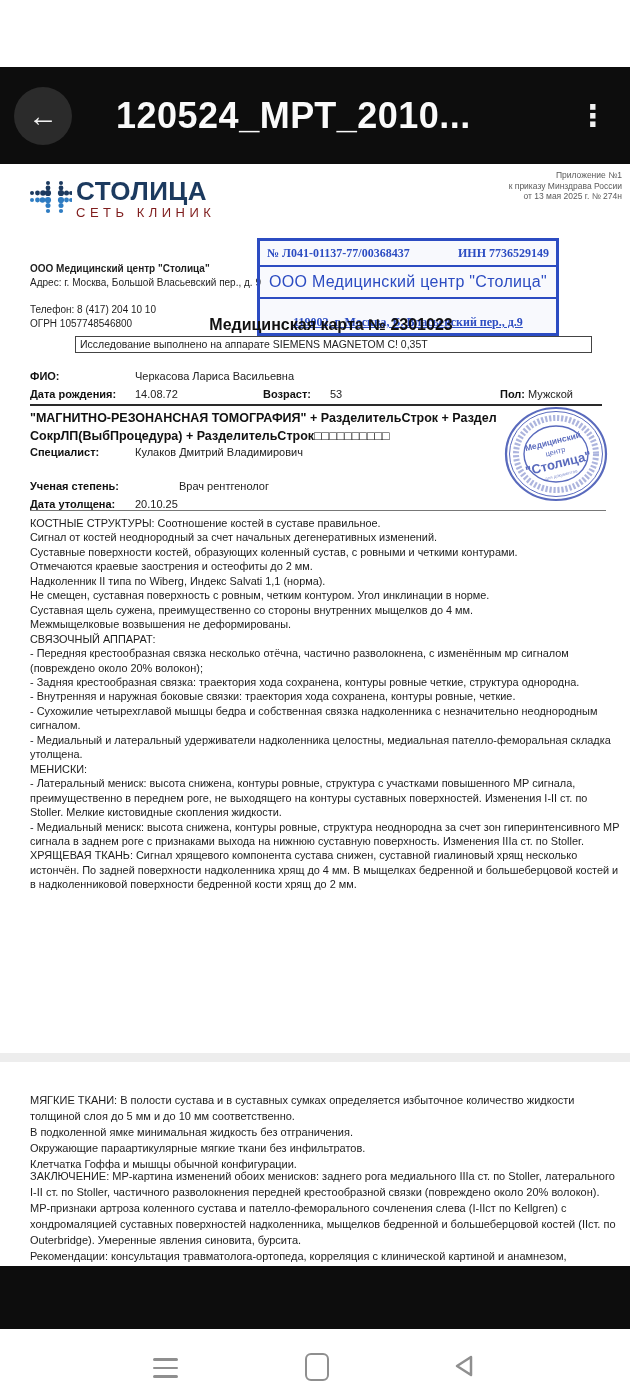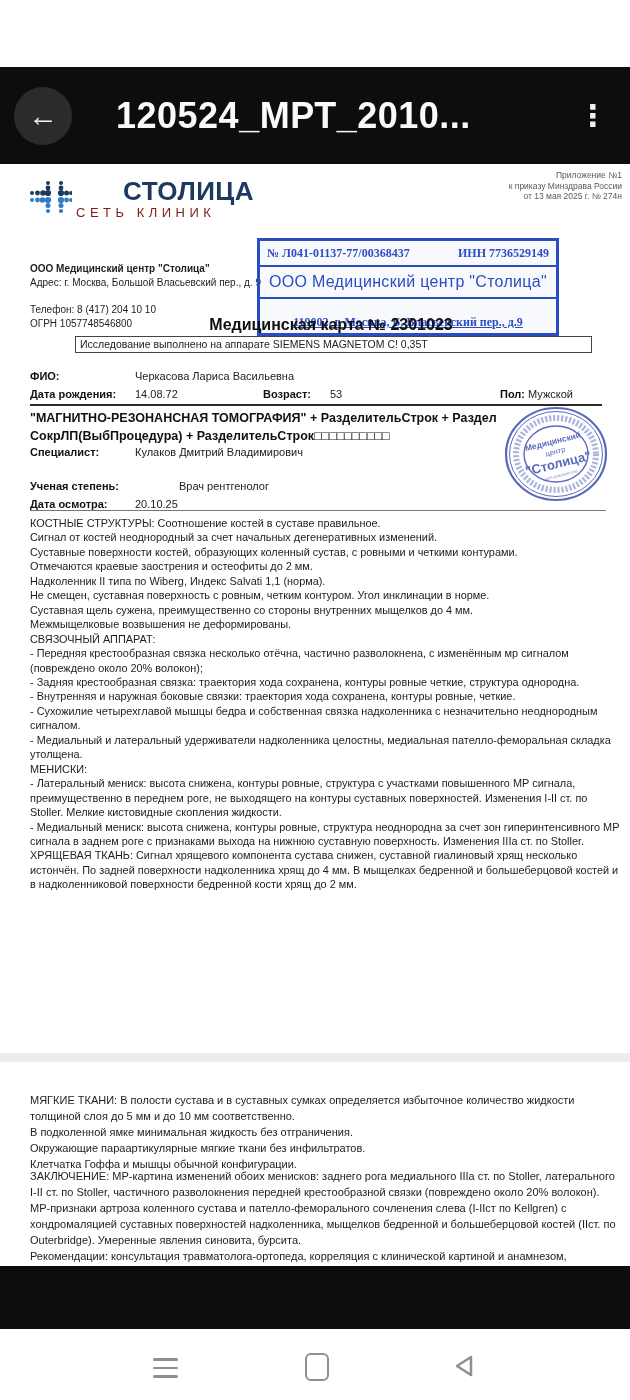--- a/index.html
+++ b/index.html
@@ -11,21 +11,21 @@
            display:flex;align-items:center;box-sizing:border-box;padding:0 22px 0 14px;}
   .back-btn{width:58px;height:58px;border-radius:50%;background:#2b2b2b;color:#f2f2f2;
             display:flex;align-items:center;justify-content:center;font-size:30px;flex:0 0 auto;}
   .app-title{flex:1;margin-left:44px;color:#fafafa;font-size:36px;font-weight:600;
              white-space:nowrap;overflow:hidden;letter-spacing:0.5px;}
   .overflow{color:#f2f2f2;font-size:30px;font-weight:700;flex:0 0 auto;line-height:1;}
   
   .doc{position:absolute;left:0;top:164px;width:630px;height:1102px;background:#ffffff;overflow:hidden;
        color:#1d1d1d;}
   .abs{position:absolute;}
-  .logo-text .l1{font-size:26px;font-weight:700;color:#1c3a5f;letter-spacing:0.5px;line-height:26px;margin-left:47px;}
+  .logo-text .l1{font-size:26px;font-weight:700;color:#1c3a5f;letter-spacing:0.5px;line-height:26px;}
   .logo-text .l2{font-size:13px;font-weight:500;color:#7f1d1d;letter-spacing:4.5px;line-height:16px;margin-top:1px;}
   .appendix{font-size:8.5px;color:#5a5a5a;text-align:right;line-height:10.5px;}
   .clinic{font-size:10px;line-height:13.5px;color:#1f1f1f;}
   .clinic .nm{font-weight:700;}
   .clinic .gap{height:14px;}
   .lic{box-sizing:border-box;width:302px;border:3px solid #2c4cc2;color:#2c4cc2;background:rgba(44,76,194,0.03);}
   .lic .r1{display:flex;justify-content:space-between;align-items:center;height:24px;padding:0 7px;
            border-bottom:2px solid #2c4cc2;font-family:"Liberation Serif","DejaVu Serif",serif;
            font-weight:700;font-size:12px;}
   .lic .r2{height:30px;display:flex;align-items:center;justify-content:center;
@@ -142,21 +142,21 @@
     <div class="abs val" style="left:528px;top:224px;">Мужской</div>
 
     <div class="abs rule1" style="left:30px;top:240px;width:572px;"></div>
 
     <div class="abs exam-title" style="left:30px;top:245px;">"МАГНИТНО-РЕЗОНАНСНАЯ ТОМОГРАФИЯ" + РазделительСтрок + Раздел
 СокрЛП(ВыбПроцедура) + РазделительСтрок□□□□□□□□□□</div>
     <div class="abs lbl" style="left:30px;top:282px;">Специалист:</div>
     <div class="abs val" style="left:135px;top:282px;">Кулаков Дмитрий Владимирович</div>
     <div class="abs lbl" style="left:30px;top:316px;">Ученая степень:</div>
     <div class="abs val" style="left:140px;top:316px;padding-left:39px;">Врач рентгенолог</div>
-    <div class="abs lbl" style="left:30px;top:334px;">Дата осмотра:</div>
+    <div class="abs lbl" style="left:30px;top:334px;">Дата утолщена:</div>
     <div class="abs val" style="left:135px;top:334px;">20.10.25</div>
 
     <svg class="abs" style="left:500px;top:240px;" width="112" height="100" viewBox="0 0 112 100" opacity="0.88">
       <ellipse cx="56" cy="50" rx="50" ry="46" fill="none" stroke="#4356b4" stroke-width="2.2"></ellipse>
       <ellipse cx="56" cy="50" rx="46.5" ry="42.5" fill="none" stroke="#4356b4" stroke-width="1"></ellipse>
       <ellipse cx="56" cy="50" rx="40" ry="36" fill="none" stroke="#4356b4" stroke-width="6" stroke-dasharray="2.2 1.8" opacity="0.5"></ellipse>
       <ellipse cx="56" cy="50" rx="32" ry="28" fill="none" stroke="#4356b4" stroke-width="1.4"></ellipse>
       <g transform="rotate(-14 56 50)" fill="#4356b4" text-anchor="middle" font-family="Liberation Sans, DejaVu Sans, sans-serif">
         <text x="56" y="40" font-size="8.5" font-weight="bold">Медицинский</text>
         <text x="56" y="50" font-size="7.5">центр</text>

